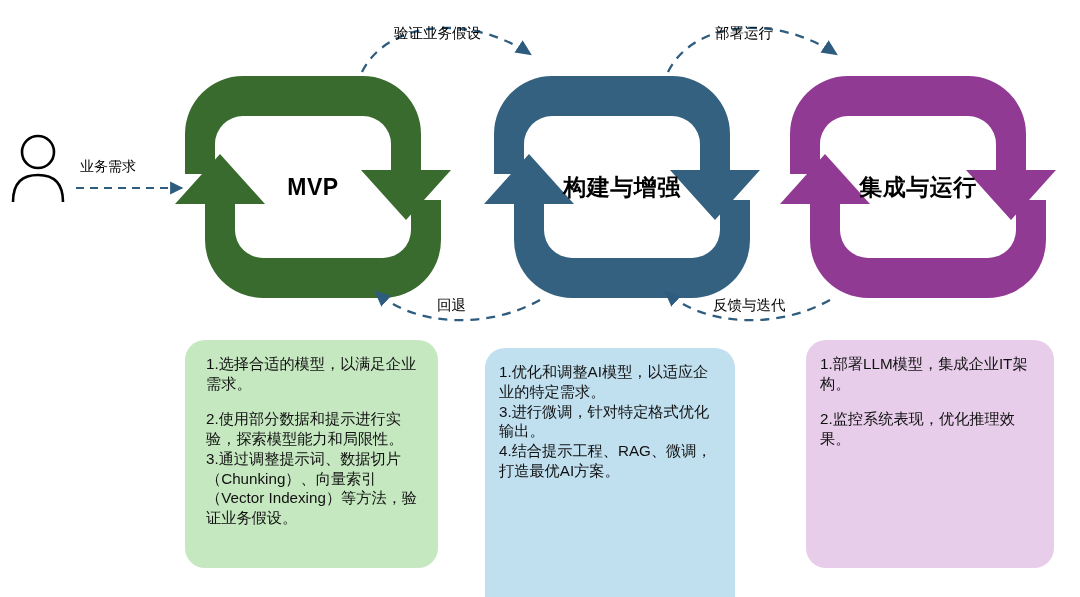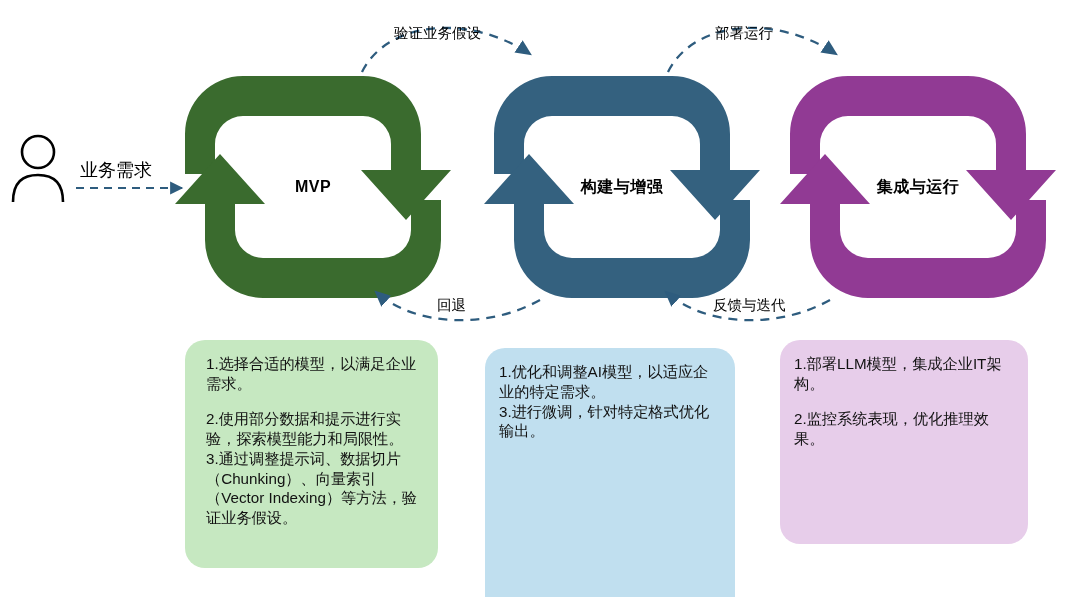--- a/index.html
+++ b/index.html
@@ -27,21 +27,21 @@
   .cycle-label {
     position: absolute;
     left: 0;
     top: 0;
     width: 300px;
     height: 250px;
     display: flex;
     align-items: center;
     justify-content: center;
     font-weight: bold;
-    font-size: 16px;
+    font-size: 23px;
     color: #000000;
     letter-spacing: 0.5px;
     pointer-events: none;
   }
   .cycle svg { position: absolute; left: 0; top: 0; }
 
   
   .conn-label {
     position: absolute;
     font-size: 14.5px;
@@ -74,21 +74,21 @@
 
 <div id="canvas">
 
   <div class="actor" style="left:8px; top:130px; width:70px; height:72px;">
     <svg width="70" height="72" viewBox="0 0 70 72">
       <circle cx="30" cy="22" r="16" fill="none" stroke="#000" stroke-width="2.6"></circle>
       <path d="M5 72 C5 52 15 45 30 45 C45 45 55 52 55 72" fill="none" stroke="#000" stroke-width="2.6"></path>
     </svg>
   </div>
 
-  <div class="conn-label" style="left:80px; top:158px; font-size:18px;">业务需求</div>
+  <div class="conn-label" style="left:80px; top:158px; font-size:14px;">业务需求</div>
   <svg style="position:absolute; left:74px; top:178px;" width="120" height="20">
     <defs>
       <marker id="ahead-sm" markerWidth="7" markerHeight="7" refX="5.4" refY="3" orient="auto">
         <path d="M0,0 L6,3 L0,6 z" fill="#2e5c7e"></path>
       </marker>
     </defs>
     <line x1="2" y1="10" x2="108" y2="10" stroke="#2e5c7e" stroke-width="2.2" stroke-dasharray="8,6" marker-end="url(#ahead-sm)"></line>
   </svg>
 
   <div class="cycle" style="left:163px; top:62px;">
@@ -203,20 +203,21 @@
 
   <div class="note note-green" style="left:185px; top:340px; width:253px; height:228px;">
     <p>1.选择合适的模型，以满足企业需求。</p>
     <p class="gap">2.使用部分数据和提示进行实验，探索模型能力和局限性。</p>
     <p>3.通过调整提示词、数据切片（Chunking）、向量索引（Vector Indexing）等方法，验证业务假设。</p>
   </div>
 
   <div class="note note-blue" style="left:485px; top:348px; width:250px; height:268px;">
     <p>1.优化和调整AI模型，以适应企业的特定需求。</p>
     <p>3.进行微调，针对特定格式优化输出。</p>
-  </div>
-
-  <div class="note note-purple" style="left:780px; top:340px; width:248px; height:204px;">
+    <p>4.结合提示工程、RAG、微调，打造最优AI方案。</p>
+  </div>
+
+  <div class="note note-purple" style="left:806px; top:340px; width:248px; height:228px;">
     <p>1.部署LLM模型，集成企业IT架构。</p>
     <p class="gap">2.监控系统表现，优化推理效果。</p>
   </div>
 
 </div>
 
 </body></html>

